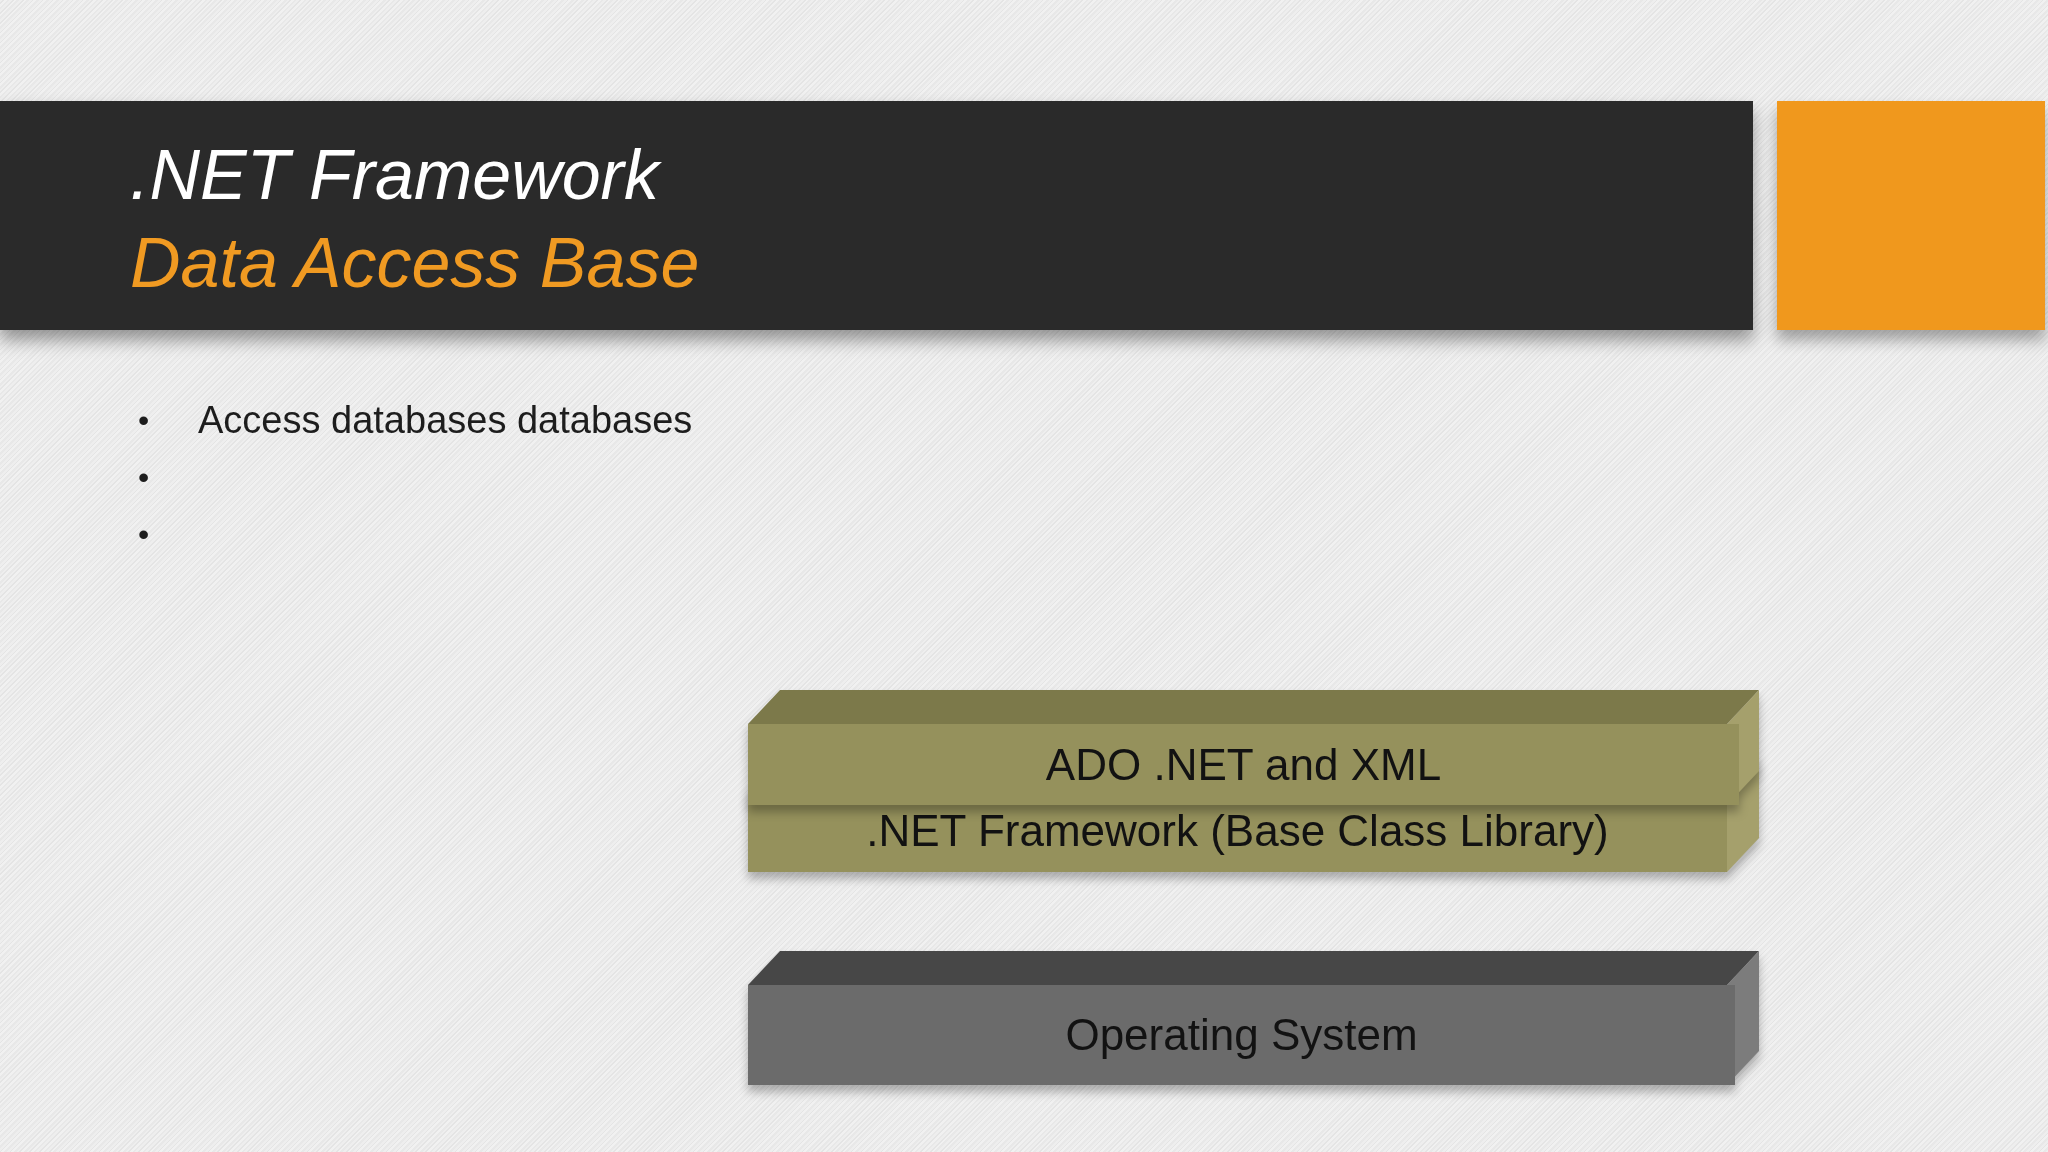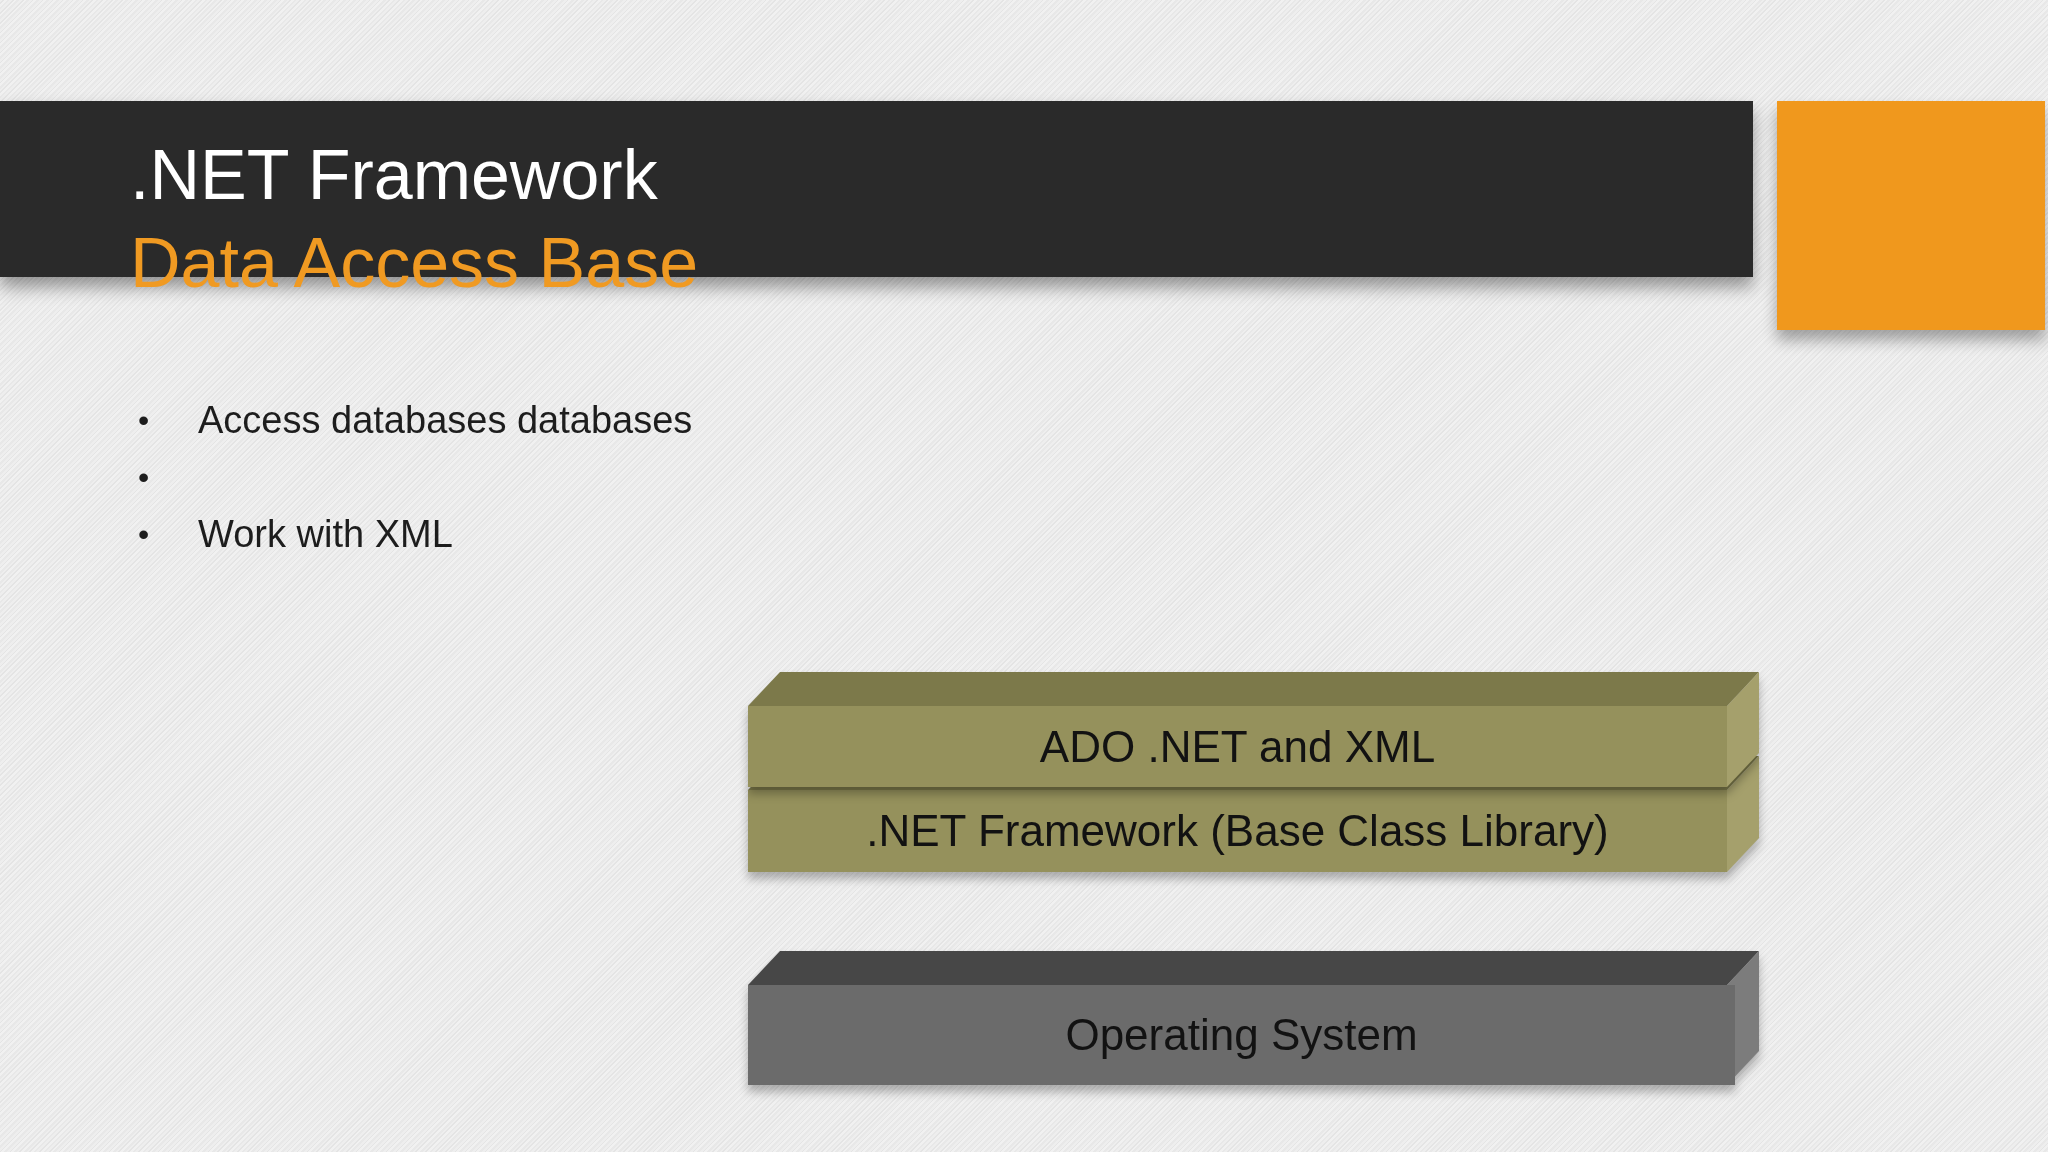--- a/index.html
+++ b/index.html
@@ -17,23 +17,24 @@
       #e4e4e4 2px, #e4e4e4 3px,
       #f1f1f1 3px, #f1f1f1 5px,
       #e8e8e8 5px, #e8e8e8 7px);
     overflow: hidden;
   }
 
   
   .title-bar {
     position: absolute;
     left: 0; top: 101px;
-    width: 1753px; height: 176px;
+    width: 1753px; height: 229px;
     background: #2a2a2a;
     box-shadow: 0 10px 16px rgba(0,0,0,0.38);
+    font-style: italic;
   }
   .title-text {
     position: absolute;
     left: 130px; top: 30px;
   }
   .title-line1 {
     font-size: 70px; line-height: 88px;
     color: #ffffff; white-space: nowrap;
   }
   .title-line2 {
@@ -73,21 +74,21 @@
     position: absolute;
     left: 748px; top: 0;
     width: 1011px; height: 1152px;
   }
   .slab {
     position: absolute;
     left: 0;
     width: 1011px;
     filter: drop-shadow(0 7px 5px rgba(0,0,0,0.28));
   }
-  .slab-1 { top: 672px; height: 115px; z-index: 40; }
+  .slab-1 { top: 690px; height: 115px; z-index: 40; padding-left: 12px; }
   .slab-2 { top: 756px; height: 116px; z-index: 30; }
   .slab-3 { top: 849px; height: 126px; z-index: 20; }
   .slab-4 { top: 951px; height: 134px; z-index: 10; padding-left: 8px; }
 
   .face { position: absolute; }
   .face-top {
     left: 0; top: 0;
     width: 1011px; height: 34px;
     clip-path: polygon(32px 0, 100% 0, calc(100% - 32px) 100%, 0 100%);
   }
@@ -133,21 +134,20 @@
   <ul class="bullet-list">
     <li class="bullet-item">
       <span class="bullet-marker" data-bind="slide.bullet_char">•</span>
       <span class="bullet-text" data-bind="slide.bullets.0">Access databases databases</span>
     </li>
     <li class="bullet-item">
       <span class="bullet-marker" data-bind="slide.bullet_char">•</span>
     </li>
     <li class="bullet-item">
       <span class="bullet-marker" data-bind="slide.bullet_char">•</span>
-      <span class="bullet-text" data-bind="slide.bullets.2">Work with XML</span>
     </li>
   </ul>
 
   <div class="stack">
 
     <div class="slab slab-1 slab-olive">
       <div class="face face-top" data-bind-bg="slide.stack.layers.0.top" style="background-color: rgb(124, 121, 74);"></div>
       <div class="face face-side" data-bind-bg="slide.stack.layers.0.side" style="background-color: rgb(165, 160, 108);"></div>
       <div class="face face-front" data-bind-bg="slide.stack.layers.0.front" style="background-color: rgb(149, 145, 92);">
         <span class="layer-label" data-bind="slide.stack.layers.0.label">ADO .NET and XML</span>

